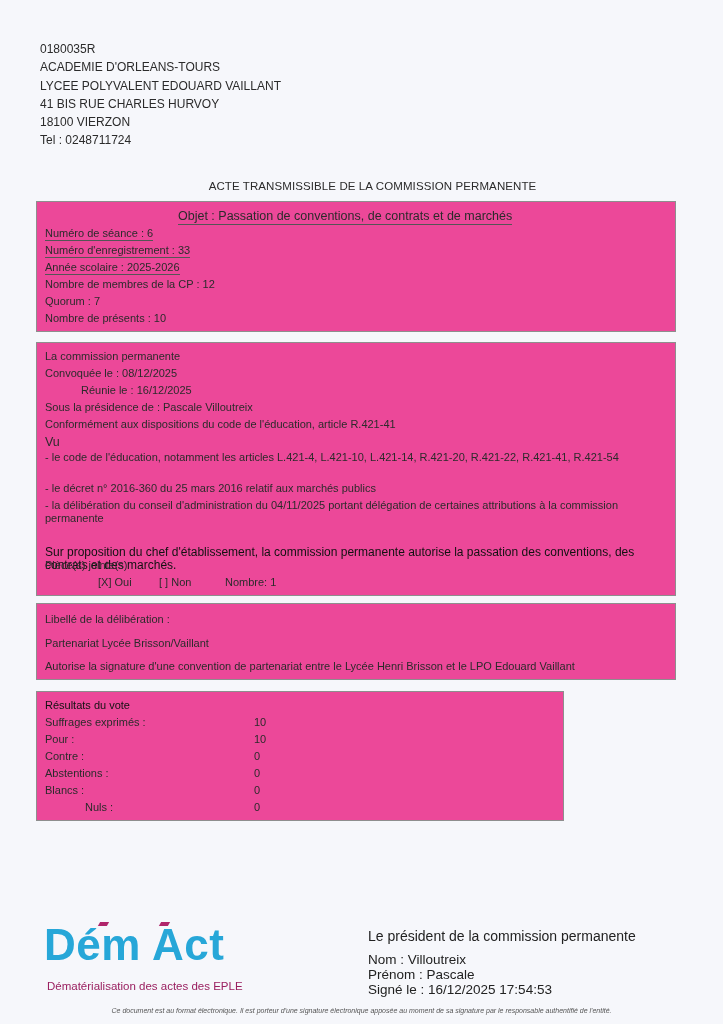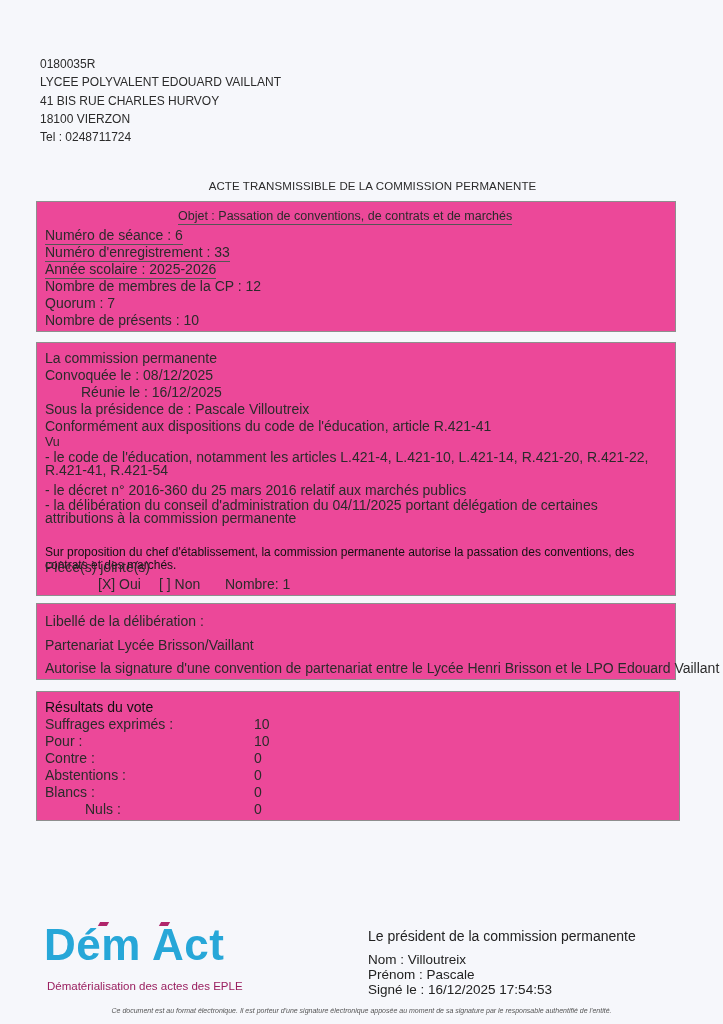--- a/index.html
+++ b/index.html
@@ -4,44 +4,45 @@
 <style>
   html, body { margin: 0; padding: 0; }
   body {
     width: 723px; height: 1024px; overflow: hidden;
     background: #f6f7fb;
     font-family: "Liberation Sans", sans-serif;
     color: #2b2b2b;
     position: relative;
   }
   .abs { position: absolute; }
-  .hdr { left: 40px; top: 55px; font-size: 12px; line-height: 18.3px; }
+  .hdr { left: 40px; top: 40px; font-size: 12px; line-height: 18.3px; }
   .hdr div { white-space: nowrap; }
   .doc-title { left: 0; width: 723px; top: 180px; text-align: center; font-size: 11.5px; letter-spacing: 0.1px; padding-left: 11px; }
   .box { border: 1px solid #8e8e8e; box-sizing: border-box; background: #ec4899; }
   .box1 { left: 36px; top: 201px; width: 640px; height: 131px; }
   .box2 { left: 36px; top: 342px; width: 640px; height: 254px; }
   .box3 { left: 36px; top: 603px; width: 640px; height: 77px; }
-  .box4 { left: 36px; top: 691px; width: 644px; height: 130px; text-align: center; }
-  .line { position: absolute; font-size: 14px; white-space: nowrap; }
+  .box4 { left: 36px; top: 691px; width: 528px; height: 130px; text-align: center; }
+  .line { position: absolute; font-size: 11px; white-space: nowrap; }
   .u { border-bottom: 1px solid #555; padding-bottom: 1px; }
   .objet { font-size: 12.5px; }
   .wrap { white-space: normal; }
   .bold { font-weight: bold; color: #111; }
   .logo-main { left: 44px; top: 923px; font-size: 44px; font-weight: bold; color: #27a7d8; letter-spacing: 0.5px; line-height: 44px; }
   .logo-accent { position: absolute; width: 9px; height: 4px; background: #b0256b; transform: skewX(-30deg); }
   .logo-sub { left: 47px; top: 980px; font-size: 11.5px; color: #9a2060; }
   .sig { left: 368px; font-size: 13.5px; color: #222; white-space: nowrap; }
   .footer { left: 0; width: 723px; top: 1007px; text-align: center; font-size: 7px; font-style: italic; color: #555; }
 </style>
 </head>
 <body>
 
 <div class="abs hdr">
   <div>0180035R</div>
+  <div>ACADEMIE D'ORLEANS-TOURS</div>
   <div>LYCEE POLYVALENT EDOUARD VAILLANT</div>
   <div>41 BIS RUE CHARLES HURVOY</div>
   <div>18100 VIERZON</div>
   <div>Tel : 0248711724</div>
 </div>
 
 <div class="abs doc-title">ACTE TRANSMISSIBLE DE LA COMMISSION PERMANENTE</div>
 
 <div class="abs box box1">
   <div class="line objet" style="left:141px; top:7px;"><span class="u">Objet : Passation de conventions, de contrats et de marchés</span></div>

